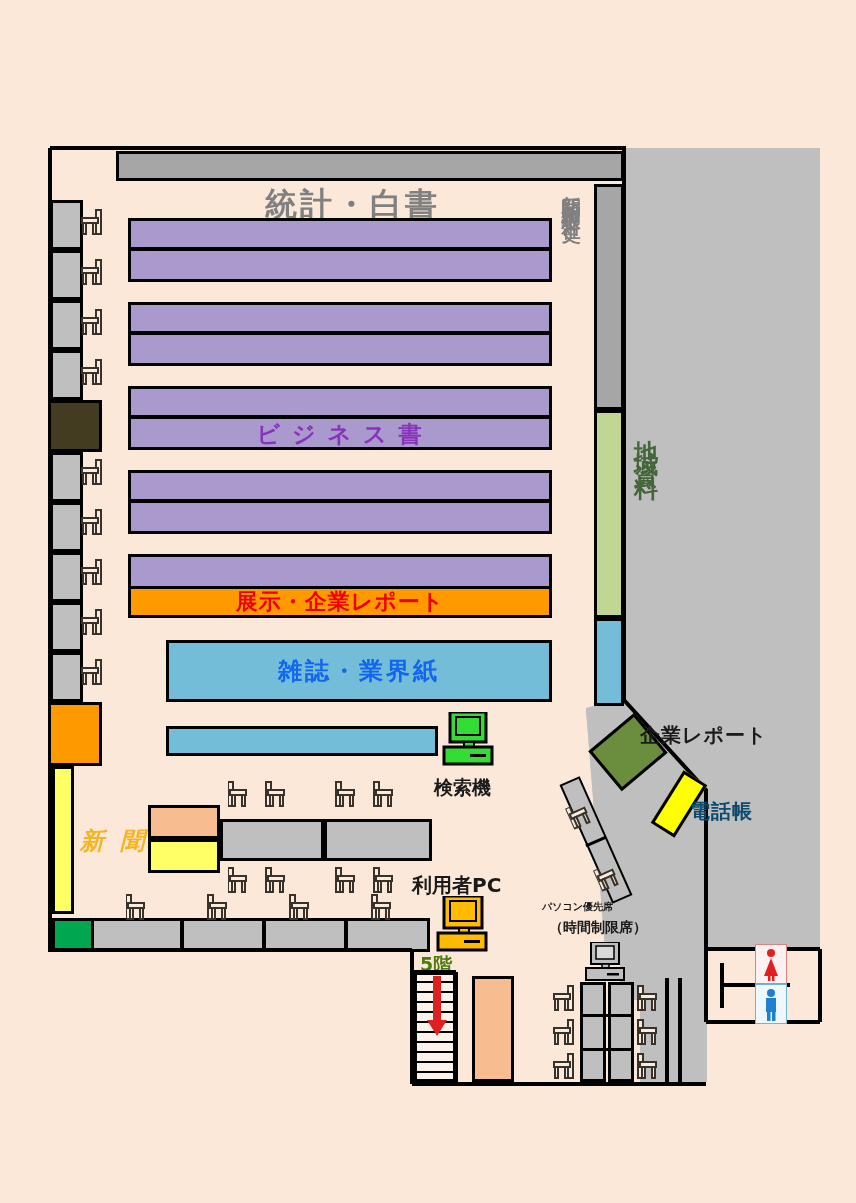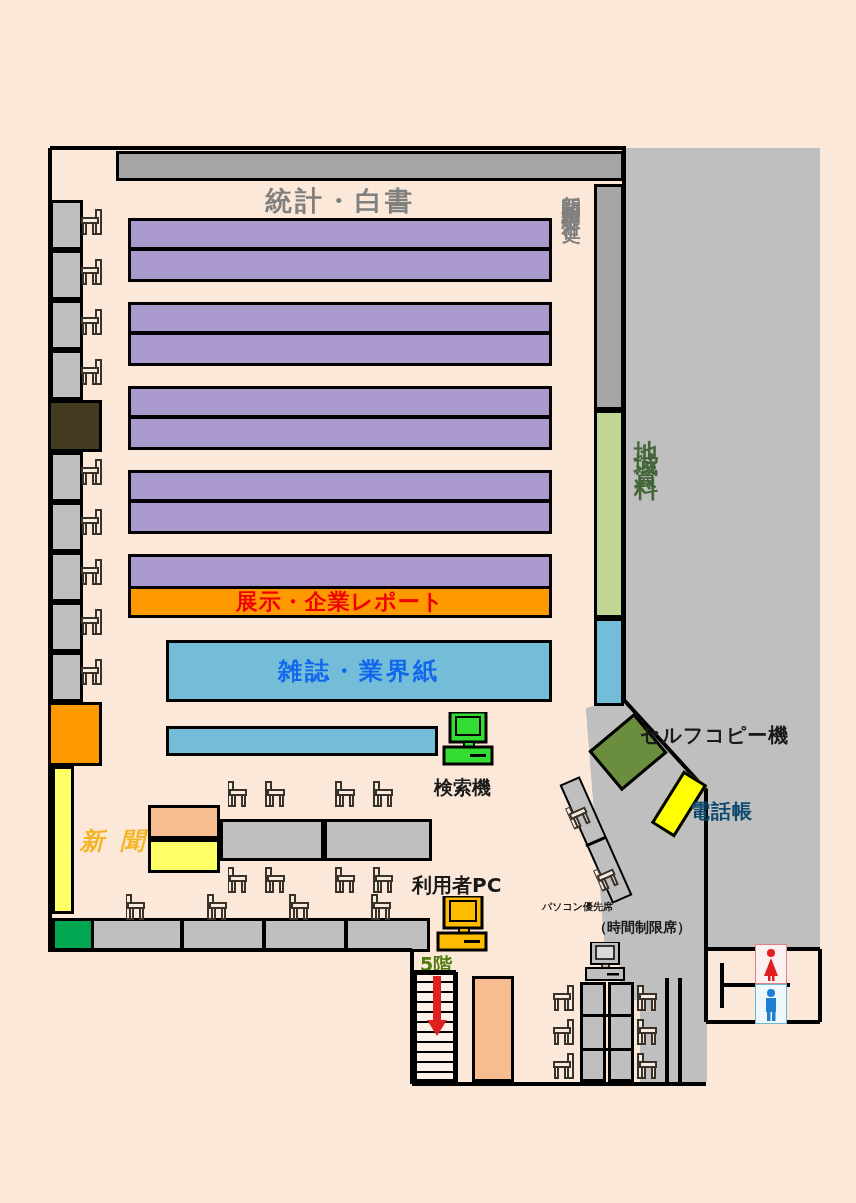--- a/index.html
+++ b/index.html
@@ -99,30 +99,31 @@
         </g>
       <g transform="translate(2,455)">
           <rect x="14" y="0" width="5" height="24"></rect>
           <rect x="0" y="8" width="16" height="5"></rect>
           <rect x="1" y="13" width="3" height="11"></rect>
           <rect x="11" y="13" width="3" height="11"></rect>
         </g>
     </g>
   </svg>
 
-  <div class="lbl" style="left:265px;top:183px;font-size:27px;letter-spacing:3px;color:#808080;">統計・白書</div>
+  <div class="lbl" style="left:265px;top:183px;font-size:32px;letter-spacing:3px;color:#808080;">統計・白書</div>
 
   <div class="abs blk" style="left:128px;top:218px;width:424px;height:64px;background:#aa99cc;"></div>
   <div class="abs" style="left:128px;top:247px;width:424px;height:4px;background:#000;"></div>
 
   <div class="abs blk" style="left:128px;top:302px;width:424px;height:64px;background:#aa99cc;"></div>
   <div class="abs" style="left:128px;top:331px;width:424px;height:4px;background:#000;"></div>
 
   <div class="abs blk" style="left:128px;top:386px;width:424px;height:64px;background:#aa99cc;"></div>
   <div class="abs" style="left:128px;top:415px;width:424px;height:4px;background:#000;"></div>
+  <div class="lbl ctr" style="left:128px;top:419px;width:424px;height:31px;font-size:23px;letter-spacing:2px;color:#8833bb;display:flex;align-items:center;justify-content:center;">ビ ジ ネ ス 書</div>
 
   <div class="abs blk" style="left:128px;top:470px;width:424px;height:64px;background:#aa99cc;"></div>
   <div class="abs" style="left:128px;top:499px;width:424px;height:4px;background:#000;"></div>
 
   <div class="abs blk" style="left:128px;top:554px;width:424px;height:64px;background:#aa99cc;"></div>
   <div class="abs blk" style="left:128px;top:586px;width:424px;height:32px;background:#ff9900;"></div>
   <div class="lbl ctr" style="left:128px;top:587px;width:424px;height:30px;font-size:22px;letter-spacing:1px;color:#ee0000;display:flex;align-items:center;justify-content:center;">展示・企業レポート</div>
 
   <div class="abs blk" style="left:166px;top:640px;width:386px;height:62px;background:#74bdd8;"></div>
   <div class="lbl ctr" style="left:166px;top:640px;width:386px;height:62px;font-size:24px;letter-spacing:3px;color:#1166ee;display:flex;align-items:center;justify-content:center;">雑誌・業界紙</div>
@@ -271,21 +272,21 @@
         <line x1="3" y1="100" x2="39" y2="100"></line>
     </g>
   </svg>
   <svg class="abs" style="left:426px;top:976px;width:22px;height:62px;">
     <polygon points="7,0 15,0 15,44 21,44 11,60 1,44 7,44" fill="#e02020"></polygon>
   </svg>
 
   <div class="abs blk" style="left:472px;top:976px;width:42px;height:106px;background:#f7bd90;"></div>
 
   <div class="abs" style="left:598px;top:726px;width:60px;height:52px;background:#6b8e3e;border:3px solid #000;transform:rotate(-40deg);"></div>
-  <div class="lbl" style="left:640px;top:722px;font-size:20px;letter-spacing:1px;color:#1a1a1a;">セルフコピー機</div>
+  <div class="lbl" style="left:640px;top:722px;font-size:20px;letter-spacing:1px;color:#1a1a1a;">企業レポート</div>
 
   <div class="abs" style="left:648px;top:790px;width:62px;height:28px;background:#ffff00;border:3px solid #000;transform:rotate(-58deg);"></div>
   <div class="lbl" style="left:690px;top:798px;font-size:20px;letter-spacing:1px;color:#0c4a6e;">電話帳</div>
 
   <div class="abs" style="left:585px;top:775px;width:22px;height:130px;background:#bfbfbf;border:2px solid #000;transform:rotate(-24deg);"></div>
   <div class="abs" style="left:585px;top:840px;width:22px;height:3px;background:#000;transform:rotate(-24deg);"></div>
 
   <svg class="abs" style="left:570px;top:800px;width:36px;height:32px;transform:rotate(-24deg);">
     <g stroke="#3a3228" stroke-width="2" fill="#f7ece2">
       <rect x="0" y="0" width="5" height="22"></rect>
@@ -297,21 +298,21 @@
   <svg class="abs" style="left:598px;top:862px;width:36px;height:32px;transform:rotate(-24deg);">
     <g stroke="#3a3228" stroke-width="2" fill="#f7ece2">
       <rect x="0" y="0" width="5" height="22"></rect>
         <rect x="2" y="7" width="16" height="5"></rect>
         <rect x="4" y="12" width="3" height="10"></rect>
         <rect x="14" y="12" width="3" height="10"></rect>
     </g>
   </svg>
 
   <div class="lbl" style="left:542px;top:900px;font-size:10px;color:#1a1a1a;">パソコン優先席</div>
-  <div class="lbl" style="left:549px;top:919px;font-size:14px;color:#1a1a1a;margin-left:44px;">（時間制限席）</div>
+  <div class="lbl" style="left:549px;top:919px;font-size:14px;color:#1a1a1a;">（時間制限席）</div>
 
   <svg class="abs" style="left:585px;top:942px;width:40px;height:40px;">
     <rect x="6" y="0" width="28" height="22" fill="#bfbfbf" stroke="#000" stroke-width="2"></rect>
     <rect x="11" y="4" width="18" height="13" fill="#d9d9d9" stroke="#000" stroke-width="1.5"></rect>
     <rect x="17" y="22" width="7" height="4" fill="#bfbfbf" stroke="#000" stroke-width="1.5"></rect>
     <rect x="1" y="26" width="38" height="12" fill="#bfbfbf" stroke="#000" stroke-width="2"></rect>
     <rect x="22" y="31" width="12" height="2.5" fill="#000"></rect>
   </svg>
 
   <div class="abs blk" style="left:580px;top:982px;width:26px;height:100px;background:#bfbfbf;"></div>

